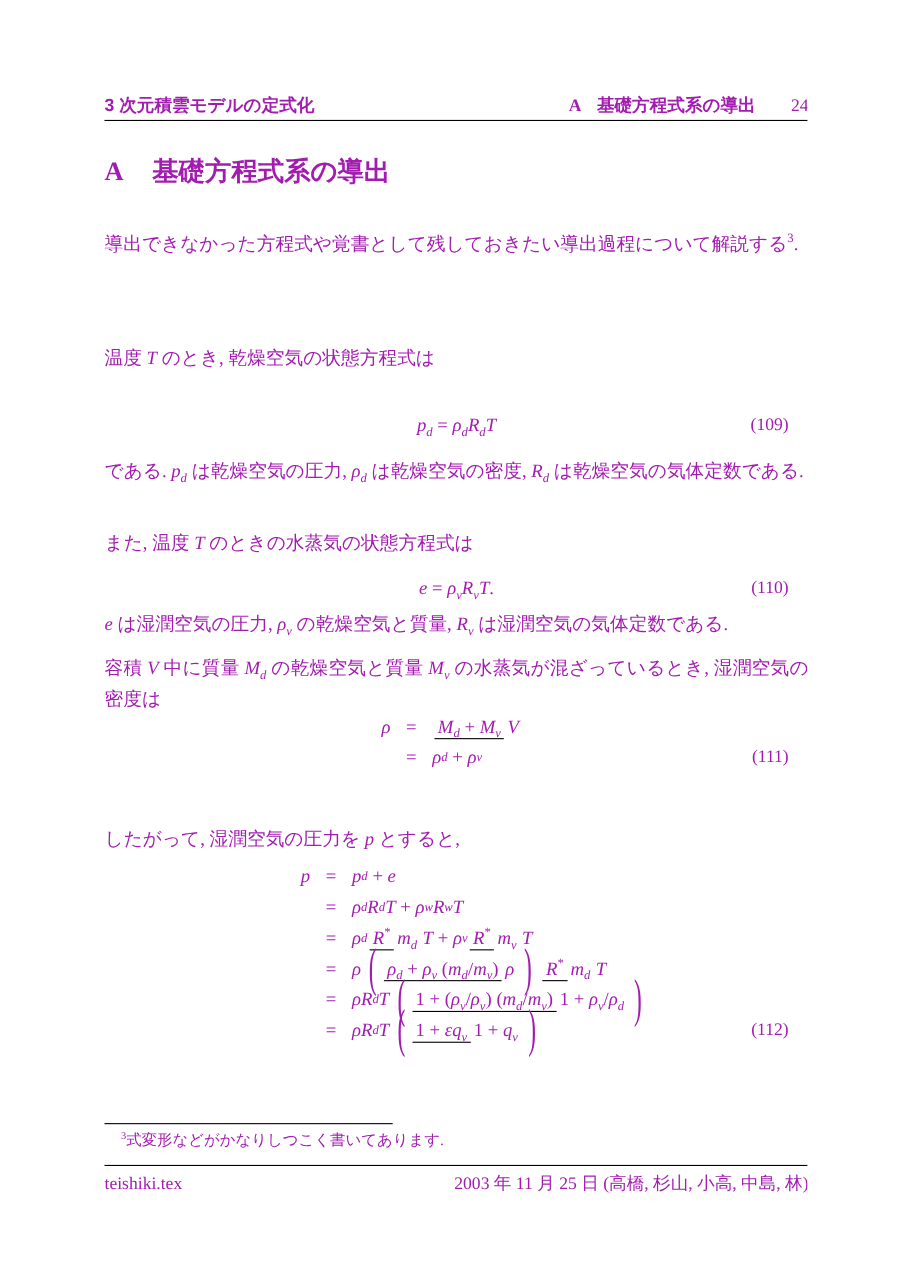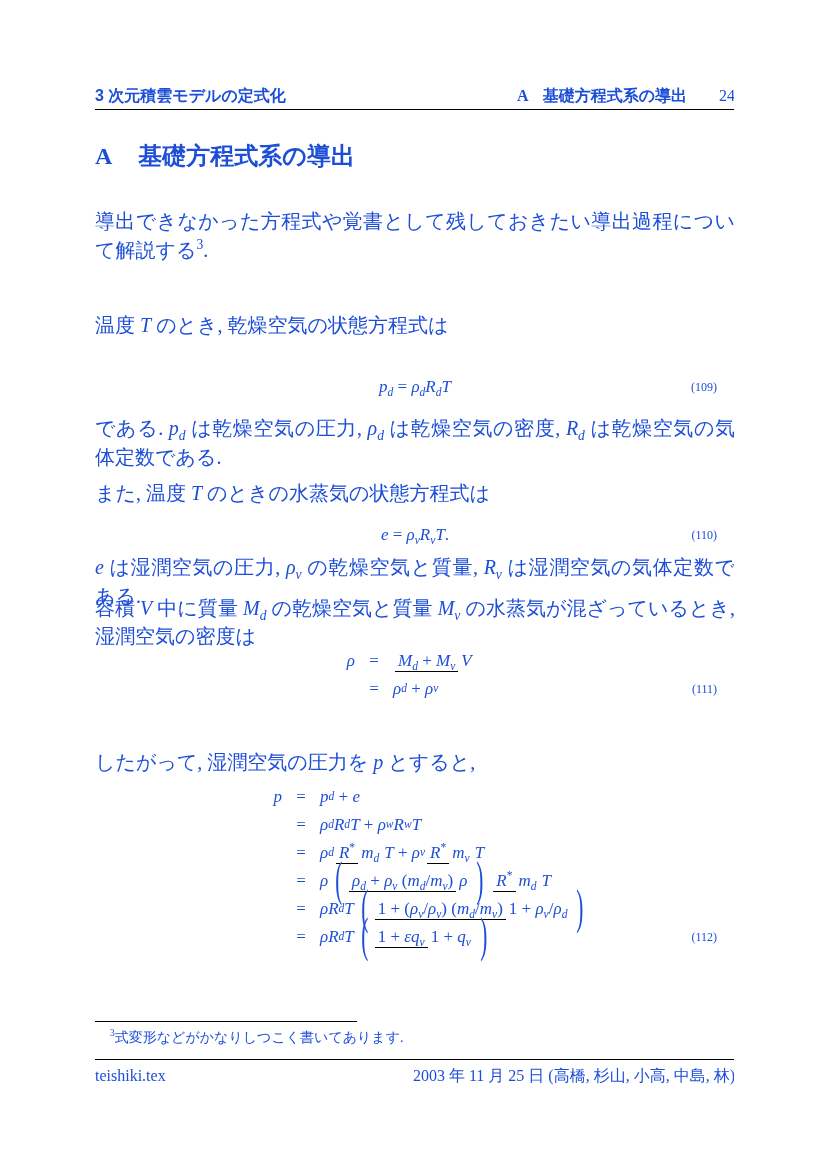--- a/index.html
+++ b/index.html
@@ -1,20 +1,20 @@
 <!DOCTYPE html>
 <html><head>
 <meta charset="utf-8">
 <style>
   html,body{margin:0;padding:0;background:#ffffff;}
   .page{
     position:relative;
     width:734px;height:1169px;
     background:#ffffff;
-    color:#1d4ed8;
+    color:#a21caf;
     font-family:"Liberation Serif",serif;
     overflow:hidden;
     text-decoration:underline;
   }
   .abs{position:absolute;}
   
   .hdr{top:86px;left:95px;width:640px;display:flex;align-items:baseline;font-size:16px;}
   .hdr-left{font-family:"Liberation Sans",sans-serif;font-weight:bold;}
   .hdr-right{margin-left:auto;display:flex;align-items:baseline;gap:14px;}
   .hdr-ref{font-weight:bold;}
@@ -23,32 +23,32 @@
   .rule{background:#000;height:1px;}
   .rule-hdr{top:109px;left:95px;width:640px;}
   
   .h1{top:140px;left:95px;font-size:24px;display:flex;gap:26px;align-items:baseline;}
   .h1-num{font-weight:bold;font-family:"Liberation Serif",serif;}
   .h1-txt{font-family:"Liberation Sans",sans-serif;font-weight:bold;}
   .h2{top:277px;left:95px;font-size:19px;display:flex;gap:20px;align-items:baseline;}
   .h2-num{font-weight:bold;}
   .h2-txt{font-family:"Liberation Sans",sans-serif;font-weight:bold;}
   
-  .para{left:95px;width:640px;font-size:20px;line-height:29px;text-align:justify;}
+  .para{left:95px;width:640px;font-size:17px;line-height:29px;text-align:justify;}
   .para .mr,.para .mi{white-space:normal;}
   
   .mi{font-style:italic;font-family:"Liberation Serif",serif;}
   .mr{font-family:"Liberation Serif",serif;}
   sub{font-size:68%;line-height:0;}
   sup{font-size:68%;line-height:0;}
   
   .eq{font-size:17px;}
   .eq .mr,.eq .mi{white-space:pre;}
   .deq{left:95px;width:640px;display:flex;justify-content:center;align-items:center;}
-  .eqnum{position:absolute;right:18px;top:50%;transform:translateY(-50%);font-size:12px;font-style:normal;}
+  .eqnum{position:absolute;right:18px;top:50%;transform:translateY(-50%);font-size:16px;font-style:normal;}
   .aeq{left:95px;width:640px;}
   .eqrow{position:relative;display:flex;align-items:center;margin:2px 0;min-height:26px;}
   .eqlhs{display:inline-flex;justify-content:flex-end;min-width:14px;}
   .eqrel{display:inline-block;width:38px;text-align:center;}
   .eqrhs{display:inline-flex;align-items:center;}
   .aeq-111 .eqrow{padding-left:246px;}
   .aeq-112 .eqrow{padding-left:173px;}
   
   .frac{display:inline-flex;flex-direction:row;align-items:center;vertical-align:middle;margin:1px 2px;text-align:center;line-height:1.25;}
   .fnum{display:block;border-bottom:1px solid #000;padding:0 3px;}

